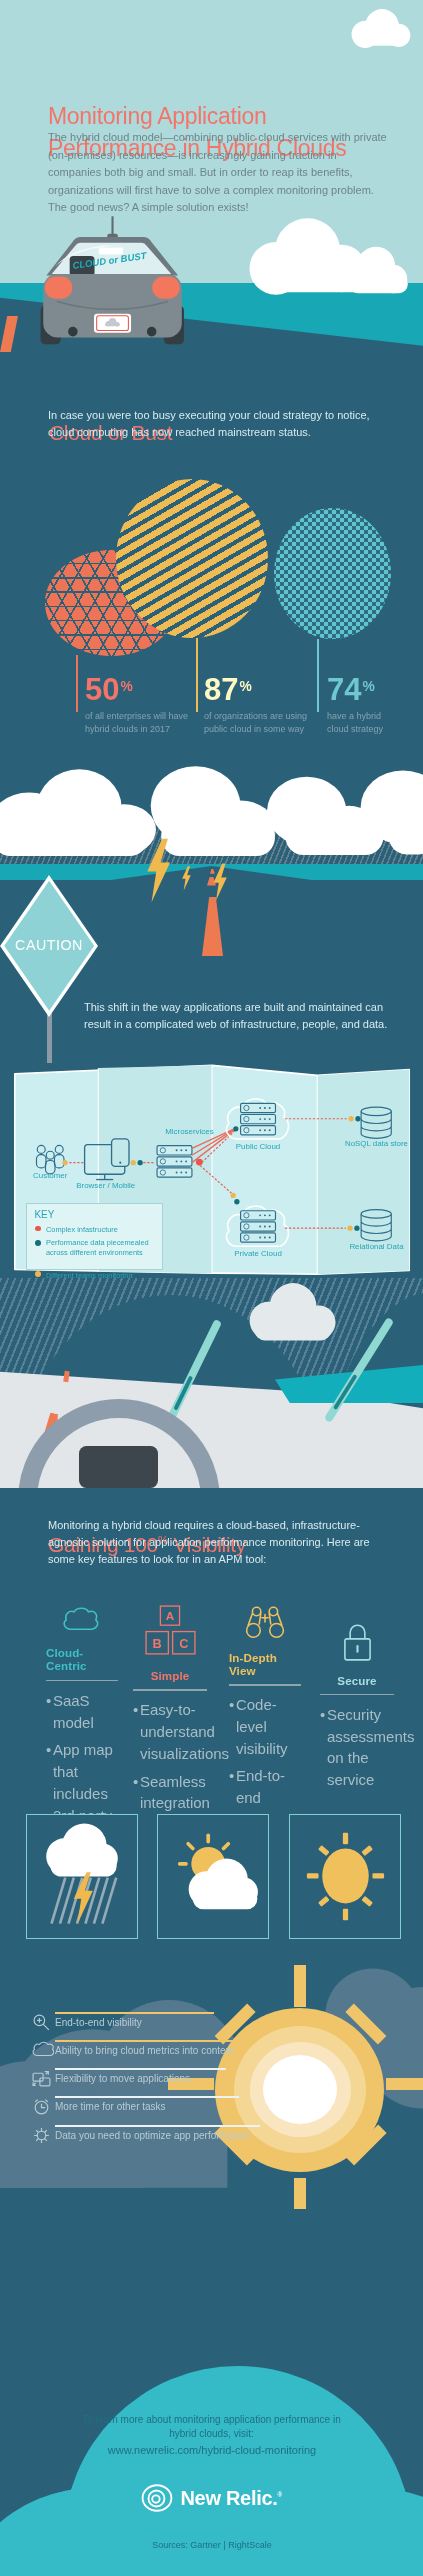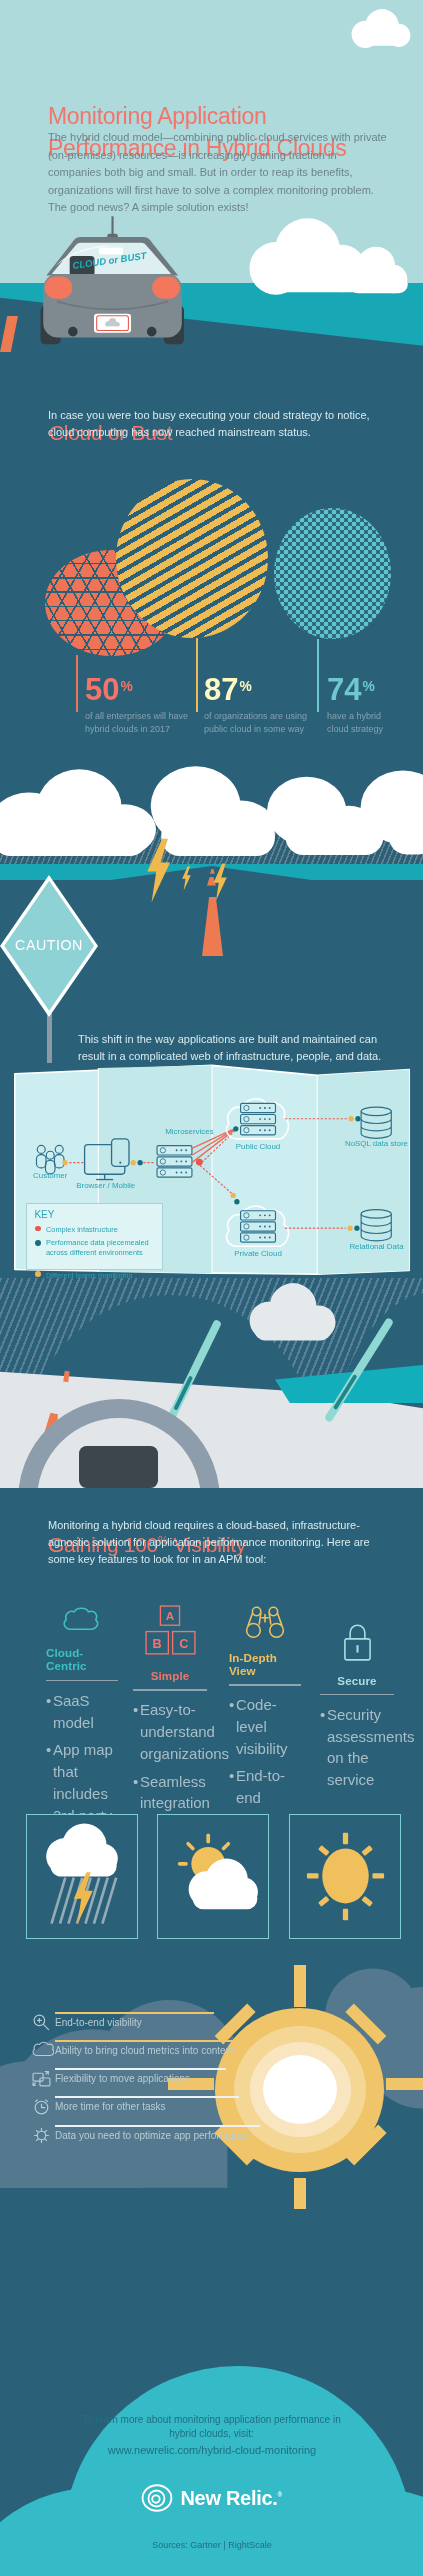--- a/index.html
+++ b/index.html
@@ -128,21 +128,21 @@
   <div class="sec" style="top:818px;height:243px;background:var(--dkblue);">
     <div class="abs" style="left:0;top:0.5px;width:423px;height:46px;
       background:repeating-linear-gradient(112deg,#64808f 0 1.6px,transparent 1.6px 5px);"></div>
     <div class="abs" style="left:0;top:46px;width:423px;height:16px;background:var(--teal);"></div>
     <div class="abs" style="left:0;top:46px;width:423px;height:197px;background:var(--dkblue);
       clip-path:polygon(50% 1%,100% 16%,100% 100%,0 100%,0 16%);"></div>
     <div class="abs" style="left:210px;top:51px;width:4.8px;height:4.8px;background:#ee7a52;clip-path:polygon(32% 0,68% 0,100% 100%,0 100%);"></div>
     <div class="abs" style="left:207px;top:59px;width:9px;height:8.5px;background:#ee7a52;clip-path:polygon(30% 0,70% 0,100% 100%,0 100%);"></div>
     <div class="abs" style="left:202px;top:79px;width:21px;height:59px;background:#ee7a52;clip-path:polygon(34% 0,66% 0,100% 100%,0 100%);"></div>
 
-    <div class="abs body-txt" style="left:78px;top:181px;width:328px;margin-top:32px;">This shift in the way applications are built and maintained can result in a complicated web of infrastructure, people, and data.</div>
+    <div class="abs body-txt" style="left:84px;top:181px;width:328px;">This shift in the way applications are built and maintained can result in a complicated web of infrastructure, people, and data.</div>
 
     <div class="abs" style="left:47px;top:195px;width:5.3px;height:50px;background:#8b9aa5;"></div>
     <div class="abs diamond" style="left:0;top:57px;width:98px;height:142px;background:#ffffff;">
       <div class="abs diamond" style="left:4.2px;top:5.8px;width:90px;height:130px;background:#8ed2d6;"></div>
       <div class="abs" style="left:0;top:62px;width:98px;text-align:center;font-size:14.3px;color:#ffffff;letter-spacing:0.5px;">CAUTION</div>
     </div>
   </div>
 
   <svg class="abs" style="left:0;top:745px;" width="423" height="119" viewBox="0 0 800 225">
     <g fill="#ffffff">
@@ -382,21 +382,21 @@
           <rect x="29" y="2" width="36" height="36"></rect>
             <rect x="2" y="50" width="42" height="42"></rect>
             <rect x="52" y="50" width="42" height="42"></rect>
         </g>
         <text x="47" y="28" text-anchor="middle" font-size="22" font-weight="bold" fill="#f3756a">A</text>
         <text x="23" y="80" text-anchor="middle" font-size="24" font-weight="bold" fill="#f3756a">B</text>
         <text x="73" y="80" text-anchor="middle" font-size="24" font-weight="bold" fill="#f3756a">C</text>
       </svg>
       <div class="feat-title" style="color:#f3756a;margin-top:10.6px;text-align:center;">Simple</div>
       <div class="feat-div"></div>
-      <div class="feat-li">Easy-to-understand organizations</div>
+      <div class="feat-li">Easy-to-understand visualizations</div>
       <div class="feat-li">Seamless integration with cloud vendors' performance data</div>
     </div>
 
     <div class="abs" style="left:229px;top:0;width:72px;">
       <svg width="42" height="35" viewBox="0 0 80 66" style="margin:6.4px 0 0 15px;">
         <g fill="none" stroke="#f0c05c" stroke-width="3" stroke-linecap="round">
           <circle cx="24" cy="12" r="8"></circle>
             <circle cx="56" cy="12" r="8"></circle>
           <circle cx="18" cy="48" r="13"></circle>
             <circle cx="62" cy="48" r="13"></circle>

